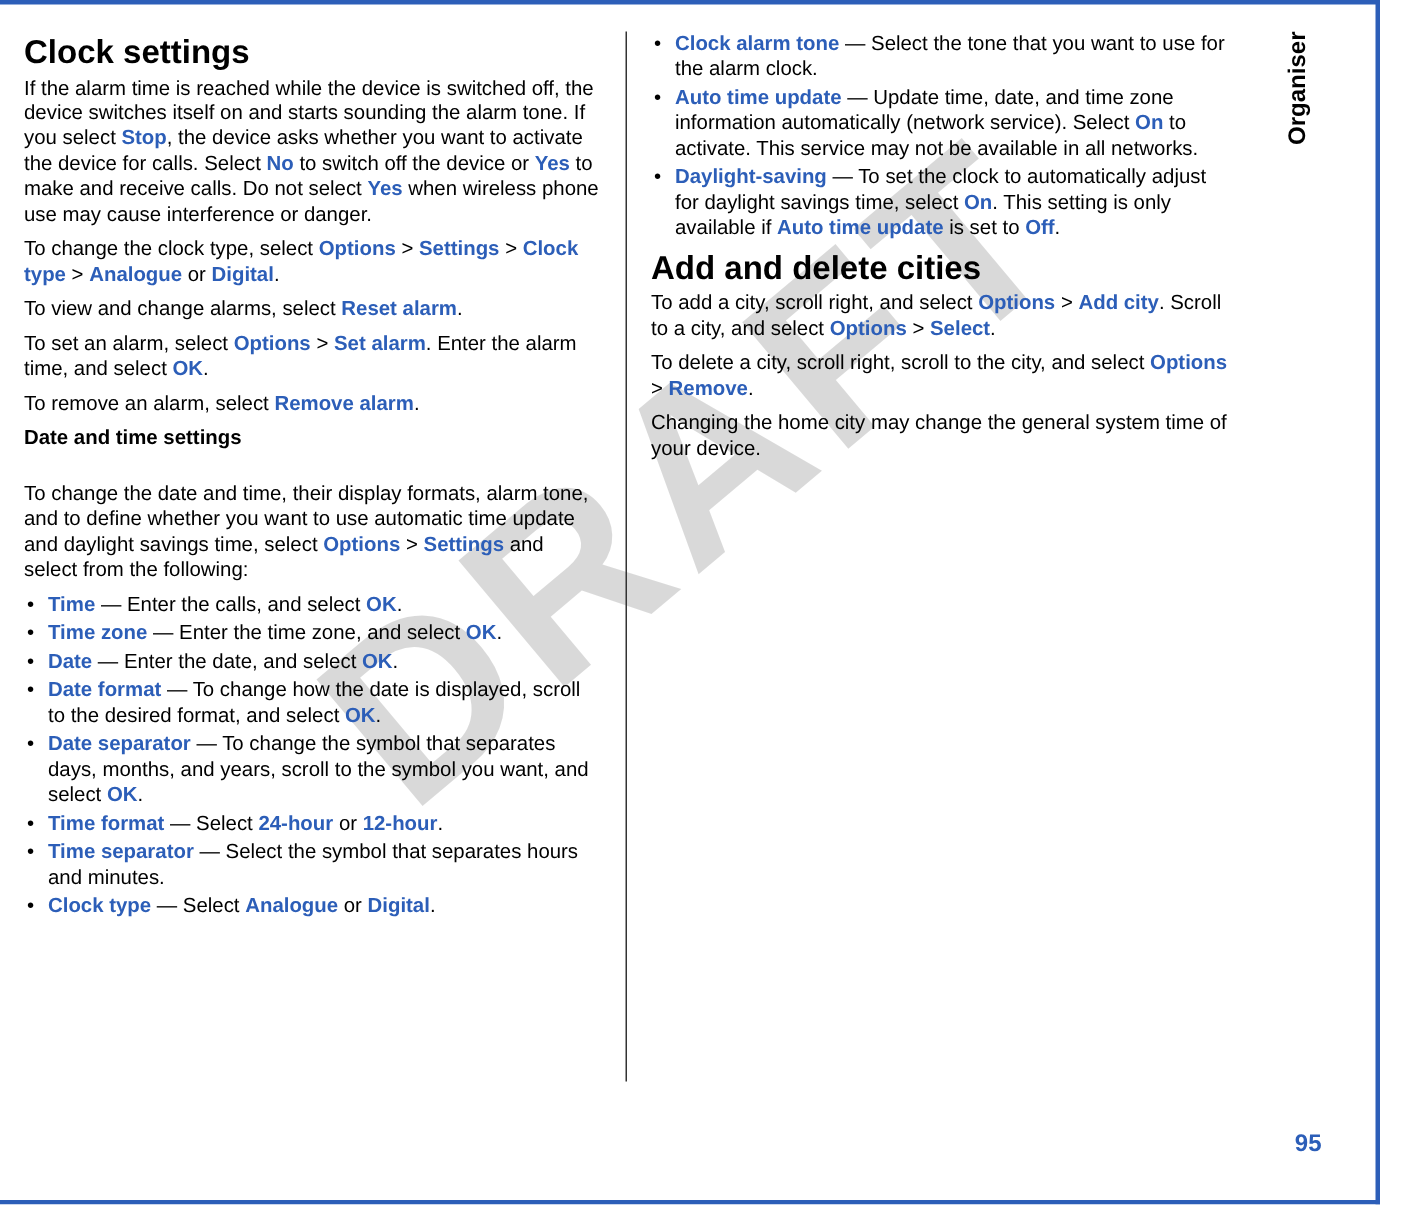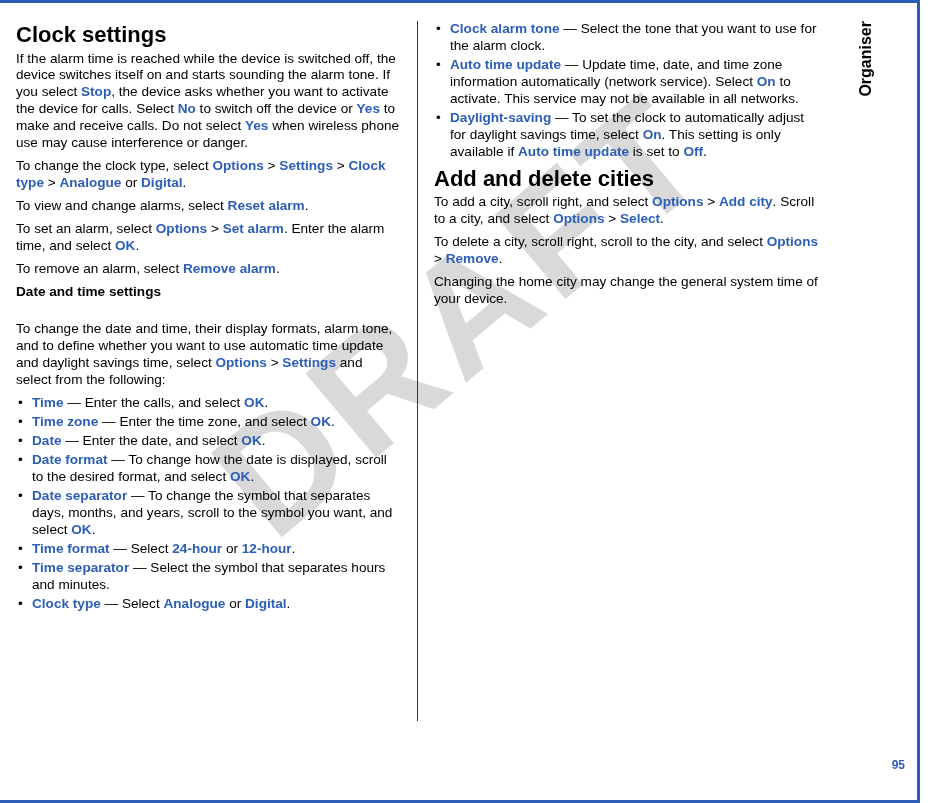--- a/index.html
+++ b/index.html
@@ -70,25 +70,25 @@
     transform: rotate(-40deg);
     transform-origin: center;
     letter-spacing: 8px;
     pointer-events: none;
     z-index: 0;
   }
   .content { position: relative; z-index: 1; }
 
   .pageno {
     position: absolute;
-    right: 12px;
+    right: 36px;
     bottom: 28px;
     font-weight: bold;
     color: #2c5eb8;
-    font-size: 12px;
+    font-size: 16px;
   }
 </style>
 </head>
 <body>
 
 <div class="page">
   <div class="watermark">DRAFT</div>
   <div class="side-tab">Organiser</div>
 
   <div class="content">

